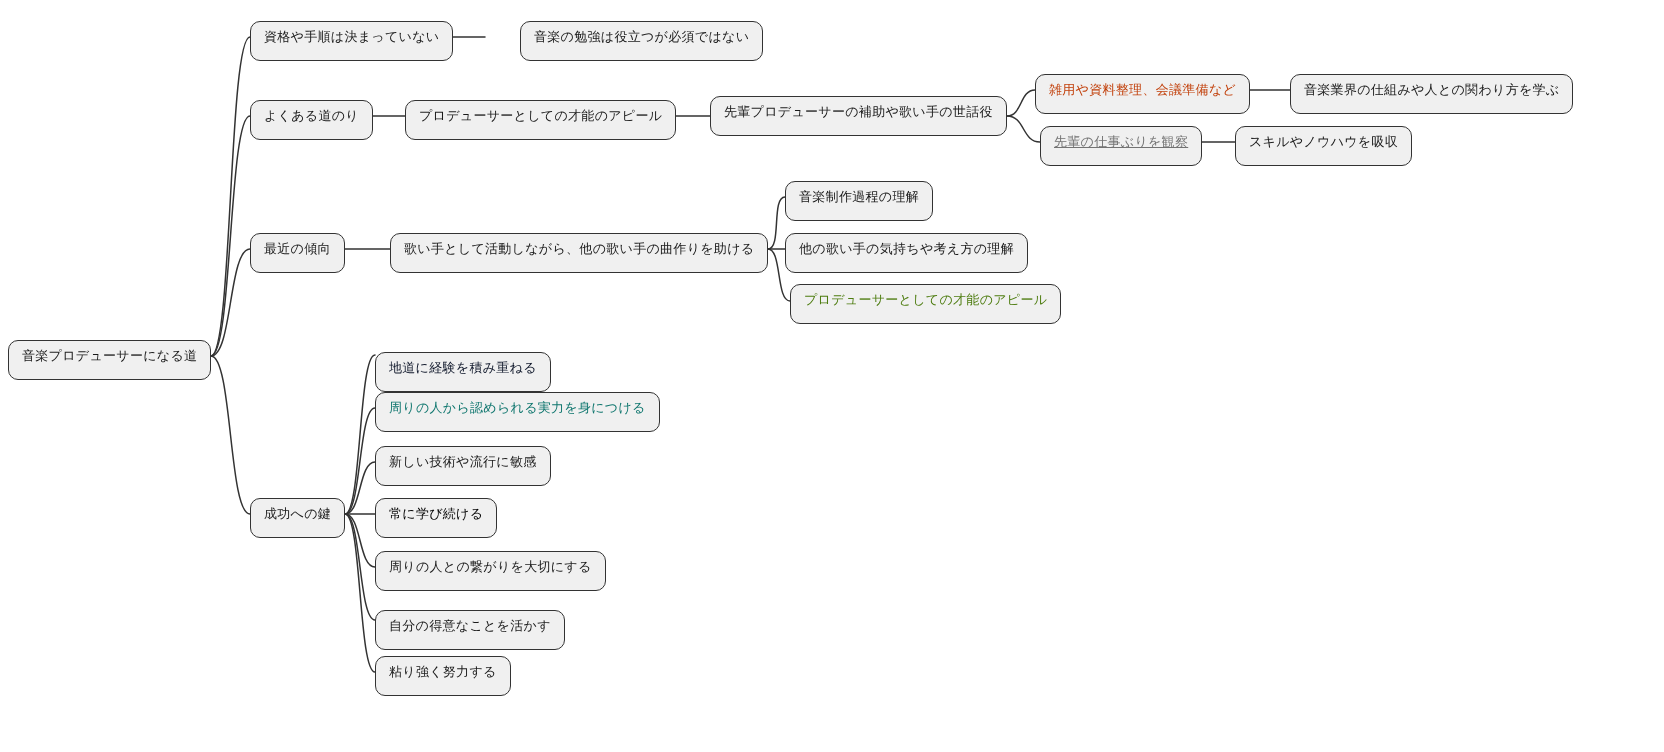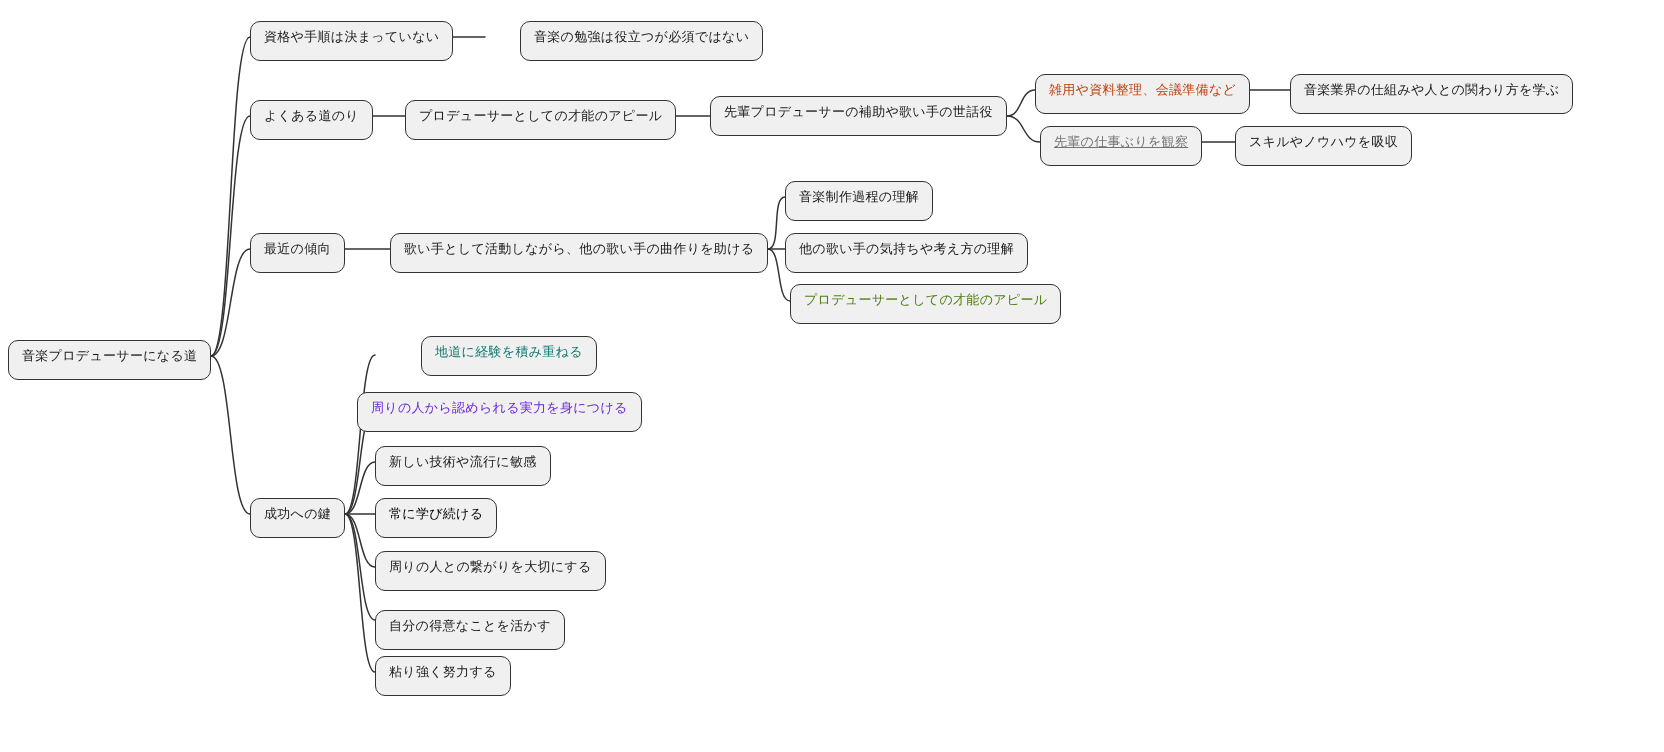--- a/index.html
+++ b/index.html
@@ -86,21 +86,21 @@
       <div class="node" style="left: 1035px; top: 74px; background: rgb(240, 240, 240); border-color: rgb(51, 51, 51); color: #c2410c;">雑用や資料整理、会議準備など</div>
       <div class="node" style="left: 1290px; top: 74px; background: rgb(240, 240, 240); border-color: rgb(51, 51, 51); color: rgb(26, 26, 26);">音楽業界の仕組みや人との関わり方を学ぶ</div>
       <div class="node" style="left: 1040px; top: 126px; background: rgb(240, 240, 240); border-color: rgb(51, 51, 51); color: #737373; text-decoration: underline;">先輩の仕事ぶりを観察</div>
       <div class="node" style="left: 1235px; top: 126px; background: rgb(240, 240, 240); border-color: rgb(51, 51, 51); color: rgb(26, 26, 26);">スキルやノウハウを吸収</div>
       <div class="node" style="left: 250px; top: 233px; background: rgb(240, 240, 240); border-color: rgb(51, 51, 51); color: rgb(26, 26, 26);">最近の傾向</div>
       <div class="node" style="left: 390px; top: 233px; background: rgb(240, 240, 240); border-color: rgb(51, 51, 51); color: rgb(26, 26, 26);">歌い手として活動しながら、他の歌い手の曲作りを助ける</div>
       <div class="node" style="left: 785px; top: 181px; background: rgb(240, 240, 240); border-color: rgb(51, 51, 51); color: rgb(26, 26, 26);">音楽制作過程の理解</div>
       <div class="node" style="left: 785px; top: 233px; background: rgb(240, 240, 240); border-color: rgb(51, 51, 51); color: rgb(26, 26, 26);">他の歌い手の気持ちや考え方の理解</div>
       <div class="node" style="left: 790px; top: 284px; background: rgb(240, 240, 240); border-color: rgb(51, 51, 51); color: #4d7c0f;">プロデューサーとしての才能のアピール</div>
       <div class="node" style="left: 250px; top: 498px; background: rgb(240, 240, 240); border-color: rgb(51, 51, 51); color: rgb(26, 26, 26);">成功への鍵</div>
-      <div class="node" style="left: 375px; top: 336px; background: rgb(240, 240, 240); border-color: rgb(51, 51, 51); color: #0f766e; margin-left: 46px;">地道に経験を積み重ねる</div>
-      <div class="node" style="left: 357px; top: 392px; background: rgb(240, 240, 240); border-color: rgb(51, 51, 51); color: #6d28d9;">周りの人から認められる実力を身につける</div>
+      <div class="node" style="left: 375px; top: 352px; background: rgb(240, 240, 240); border-color: rgb(51, 51, 51); color: #0f172a;">地道に経験を積み重ねる</div>
+      <div class="node" style="left: 375px; top: 392px; background: rgb(240, 240, 240); border-color: rgb(51, 51, 51); color: #0f766e;">周りの人から認められる実力を身につける</div>
       <div class="node" style="left: 375px; top: 446px; background: rgb(240, 240, 240); border-color: rgb(51, 51, 51); color: rgb(26, 26, 26);">新しい技術や流行に敏感</div>
       <div class="node" style="left: 375px; top: 498px; background: rgb(240, 240, 240); border-color: rgb(51, 51, 51); color: #000000;">常に学び続ける</div>
       <div class="node" style="left: 375px; top: 551px; background: rgb(240, 240, 240); border-color: rgb(51, 51, 51); color: rgb(26, 26, 26);">周りの人との繋がりを大切にする</div>
       <div class="node" style="left: 375px; top: 610px; background: rgb(240, 240, 240); border-color: rgb(51, 51, 51); color: rgb(26, 26, 26);">自分の得意なことを活かす</div>
       <div class="node" style="left: 375px; top: 656px; background: rgb(240, 240, 240); border-color: rgb(51, 51, 51); color: rgb(26, 26, 26);">粘り強く努力する</div>
     </div>
 </div>
 
 </body></html>

